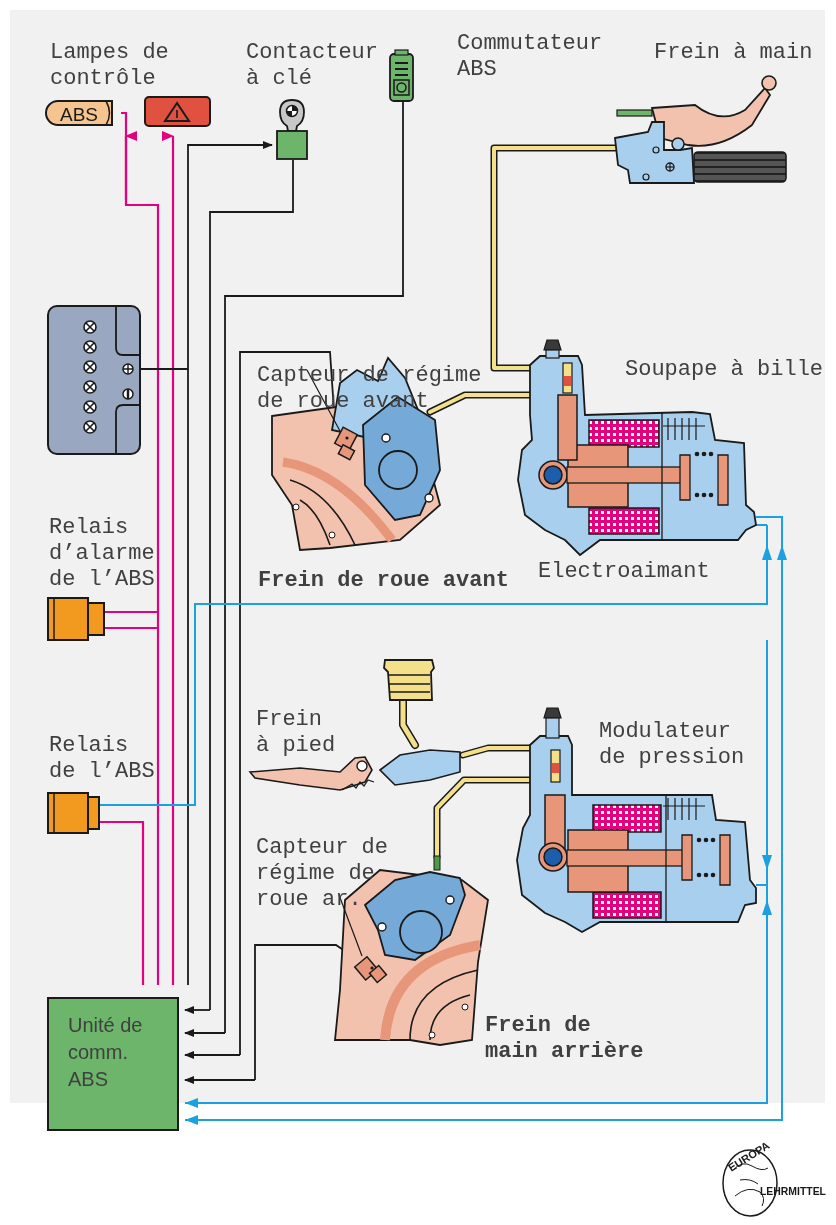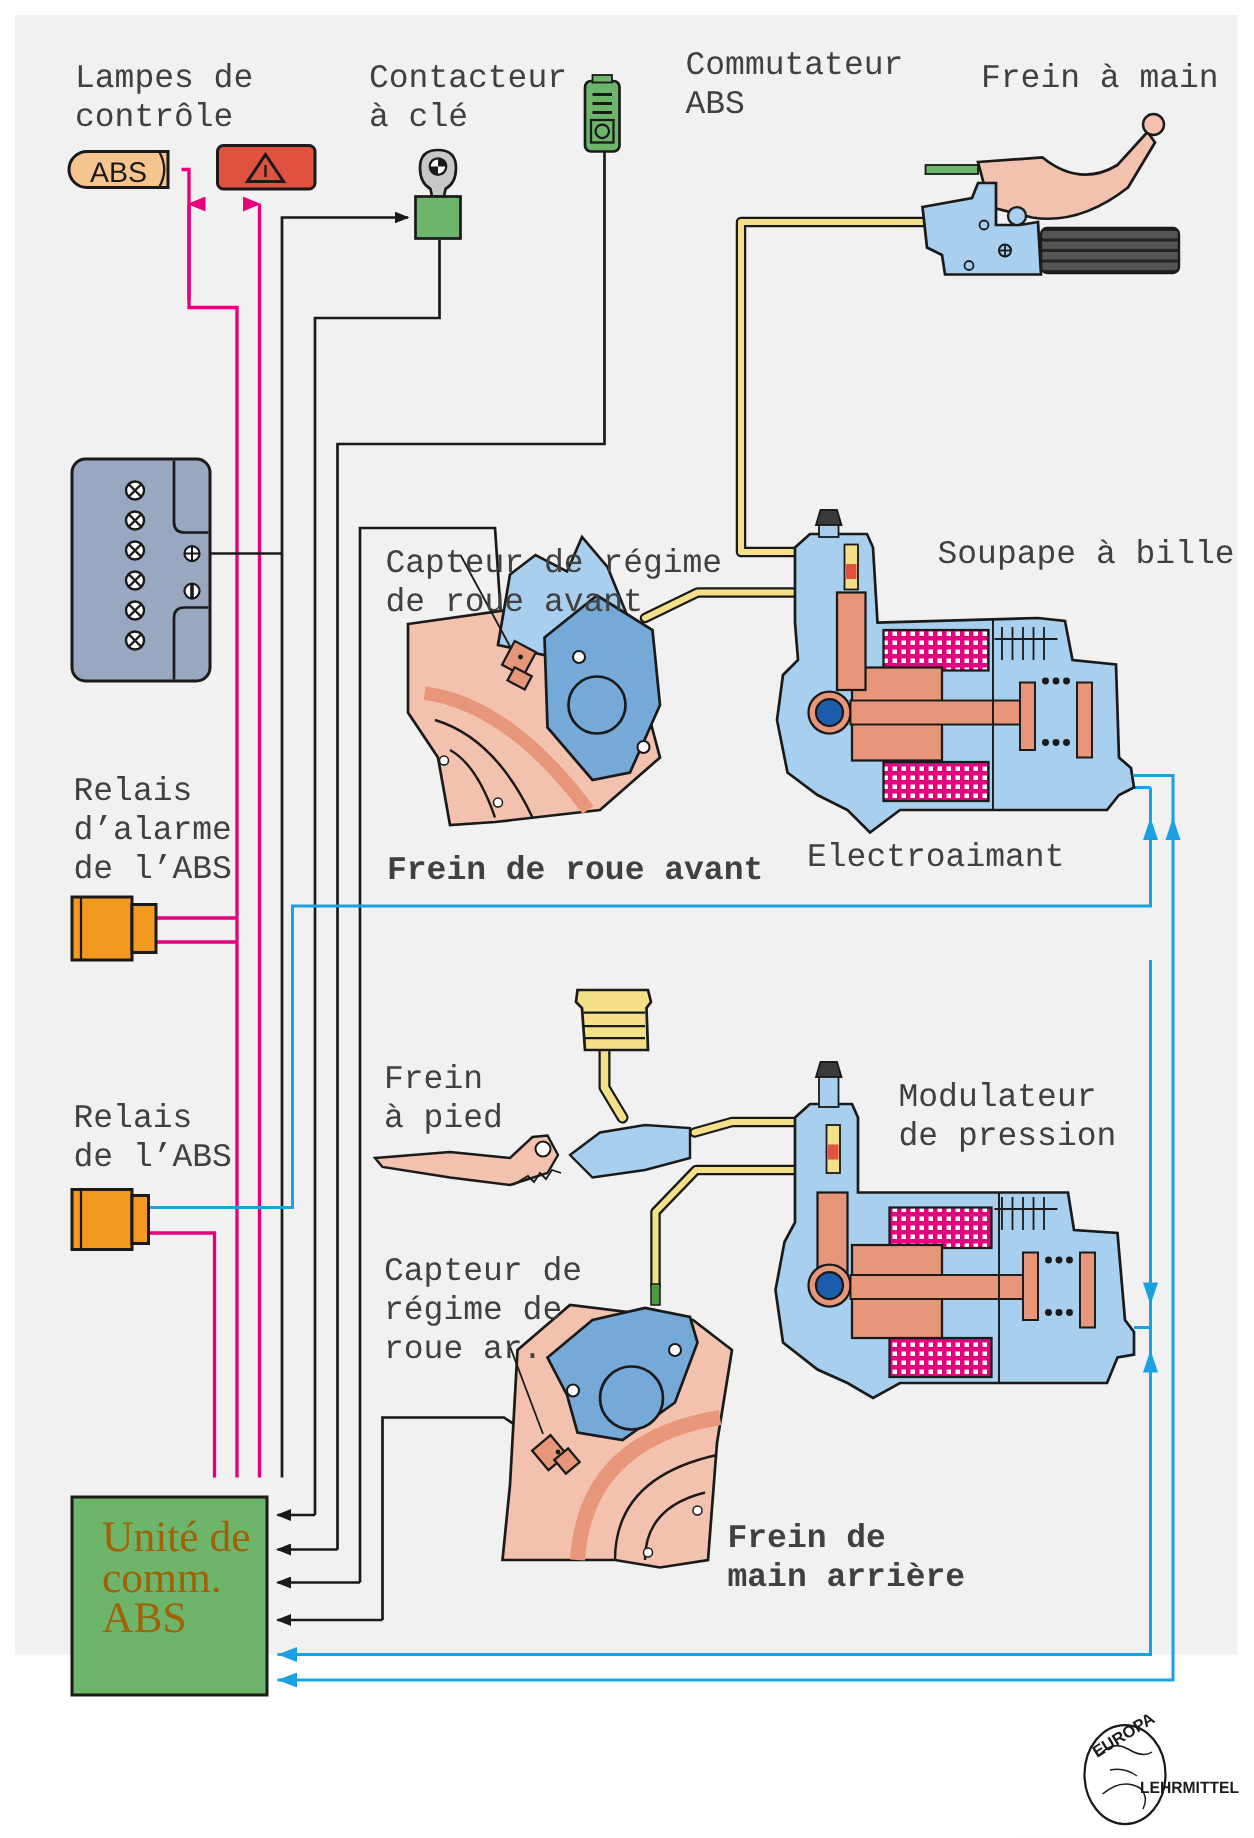--- a/index.html
+++ b/index.html
@@ -1,21 +1,21 @@
 <!DOCTYPE html>
 <html><head>
 <meta charset="utf-8">
 <style>
   html, body { margin:0; padding:0; background:#ffffff; }
   body { width:836px; height:1225px; position:relative; overflow:hidden; font-family:"Liberation Sans", sans-serif; }
   #panel { position:absolute; left:10px; top:10px; width:815px; height:1093px; background:#f1f1f1; }
   svg#diagram { position:absolute; left:0; top:0; width:836px; height:1225px; }
   .lbl { position:absolute; font-family:Liberation Mono, monospace; font-size:22px; line-height:26px; color:#404040; white-space:pre; }
   .bold { font-weight:bold; }
-  .unit-lbl { position:absolute; font-family:Liberation Serif, serif; font-size:29px; line-height:27px; color:#a16207; white-space:pre; }
+  .unit-lbl { position:absolute; font-family:Liberation Sans, sans-serif; font-size:20px; line-height:27px; color:#404040; white-space:pre; }
 </style>
 </head>
 <body>
 
 <div id="panel"></div>
 
 <svg id="diagram" viewBox="0 0 836 1225" xmlns="http://www.w3.org/2000/svg">
   <defs>
     <marker id="arrBlk" markerWidth="10" markerHeight="8" refX="9" refY="4" orient="auto" markerUnits="userSpaceOnUse">
       <path d="M0,0 L10,4 L0,8 z" fill="#1a1a1a"></path>

